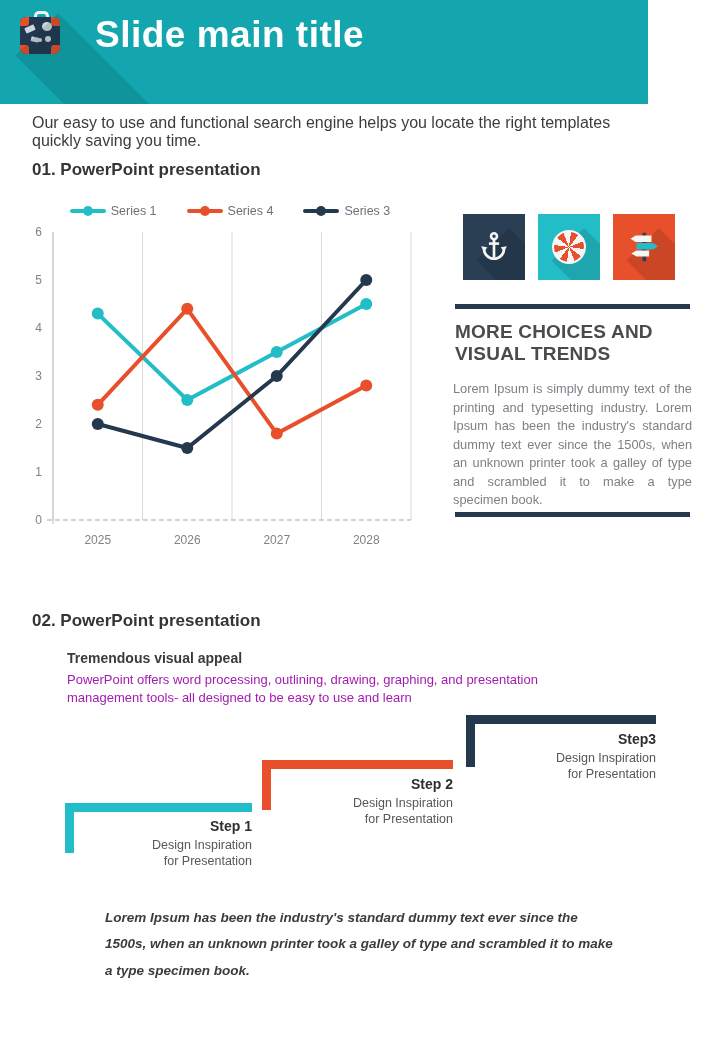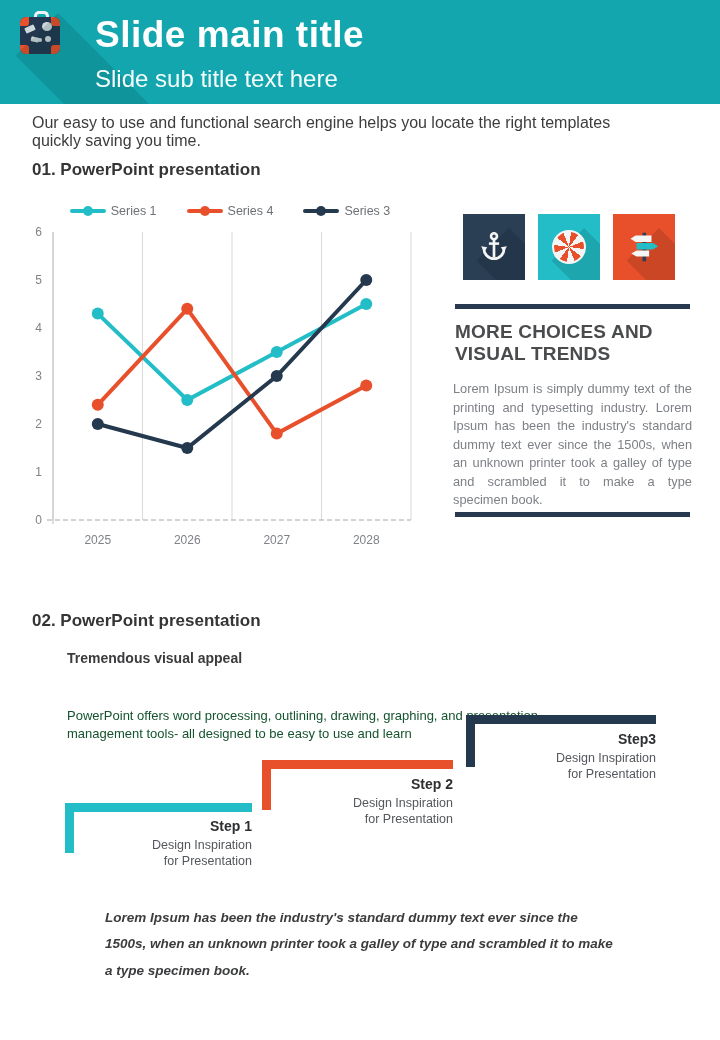--- a/index.html
+++ b/index.html
@@ -1,21 +1,21 @@
 <!DOCTYPE html>
 <html><head>
 <meta charset="utf-8">
 <style>
   html,body{margin:0;padding:0;background:#e9e9e9;}
   *{box-sizing:border-box;}
   .page{position:relative;width:720px;height:1040px;background:#ffffff;overflow:hidden;
         font-family:"Liberation Sans", sans-serif;margin:0 auto;}
 
   
-  .header{position:absolute;left:0;top:0;width:720px;height:104px;overflow:hidden;}
+  .header{position:absolute;left:0;top:0;width:648px;height:104px;overflow:hidden;}
   .header-shadow{position:absolute;left:58px;top:13px;width:420px;height:60px;
                  background:rgba(0,40,44,0.14);transform:rotate(45deg);transform-origin:0 0;}
   .h-title{position:absolute;left:95px;top:14px;font-size:37px;font-weight:bold;color:#ffffff;letter-spacing:0.5px;}
   .h-sub{position:absolute;left:95px;top:65px;font-size:24px;font-weight:400;color:rgba(255,255,255,0.96);}
 
   
   .case-wrap{position:absolute;left:18px;top:8px;width:48px;height:50px;}
   .case-body{position:absolute;left:2px;top:9px;width:40px;height:37px;background:#233850;border-radius:6px;}
   .case-handle{position:absolute;left:16px;top:3px;width:15px;height:10px;border:3px solid #eef2f4;
                border-bottom:none;border-radius:5px 5px 0 0;}
@@ -57,21 +57,21 @@
         border:2px solid #f4f6f6;}
   .divider{position:absolute;left:455px;width:235px;height:5px;}
   .dv1{top:304px;} .dv2{top:512px;}
   .rp-heading{position:absolute;left:455px;top:321px;width:235px;font-size:19px;font-weight:bold;
               color:#4a4b4d;line-height:1.15;letter-spacing:0.2px;}
   .rp-body{position:absolute;left:453px;top:380px;width:239px;font-size:12.8px;color:#7d8086;
            line-height:1.45;text-align:justify;}
 
   
   .s2-sub{position:absolute;left:67px;top:650px;font-size:14px;font-weight:bold;color:#3b3b3d;}
-  .s2-body{position:absolute;left:67px;top:671px;width:500px;font-size:13px;color:#14532d;line-height:1.4;margin-top:36px;}
+  .s2-body{position:absolute;left:67px;top:671px;width:500px;font-size:13px;color:#a21caf;line-height:1.4;}
 
   .bracket{position:absolute;border-top:9px solid;border-left:9px solid;background:transparent;}
   .bk1{left:65px;top:803px;width:187px;height:50px;}
   .bk2{left:262px;top:760px;width:191px;height:50px;}
   .bk3{left:466px;top:715px;width:190px;height:52px;}
   .step-text{position:absolute;text-align:right;}
   .st1{right:468px;top:818px;}
   .st2{right:267px;top:776px;}
   .st3{right:64px;top:731px;}
   .step-label{font-size:14px;font-weight:bold;color:#2e2f31;margin-bottom:3px;}
@@ -95,21 +95,20 @@
       <div class="case-corner cc-bl"></div>
       <div class="case-corner cc-br"></div>
       <div class="case-spot sp1"></div>
       <div class="case-spot sp2"></div>
       <div class="case-spot sp3"></div>
       <div class="case-spot sp4"></div>
       <div class="case-spot sp5"></div>
     </div>
     <div class="header-shadow"></div>
     <div class="h-title">Slide main title</div>
-    <div class="h-sub">Slide sub title text here</div>
   </div>
 
   <div class="intro">Our easy to use and functional search engine helps you locate the right templates quickly saving you time.</div>
 
   <div class="sec-heading sec1">01. PowerPoint presentation</div>
 
   <div class="legend">
     <div class="legend-item">
       <span class="lg-line" style="background: rgb(34, 189, 198);">
         <span class="lg-dot" style="background: rgb(34, 189, 198);"></span>

